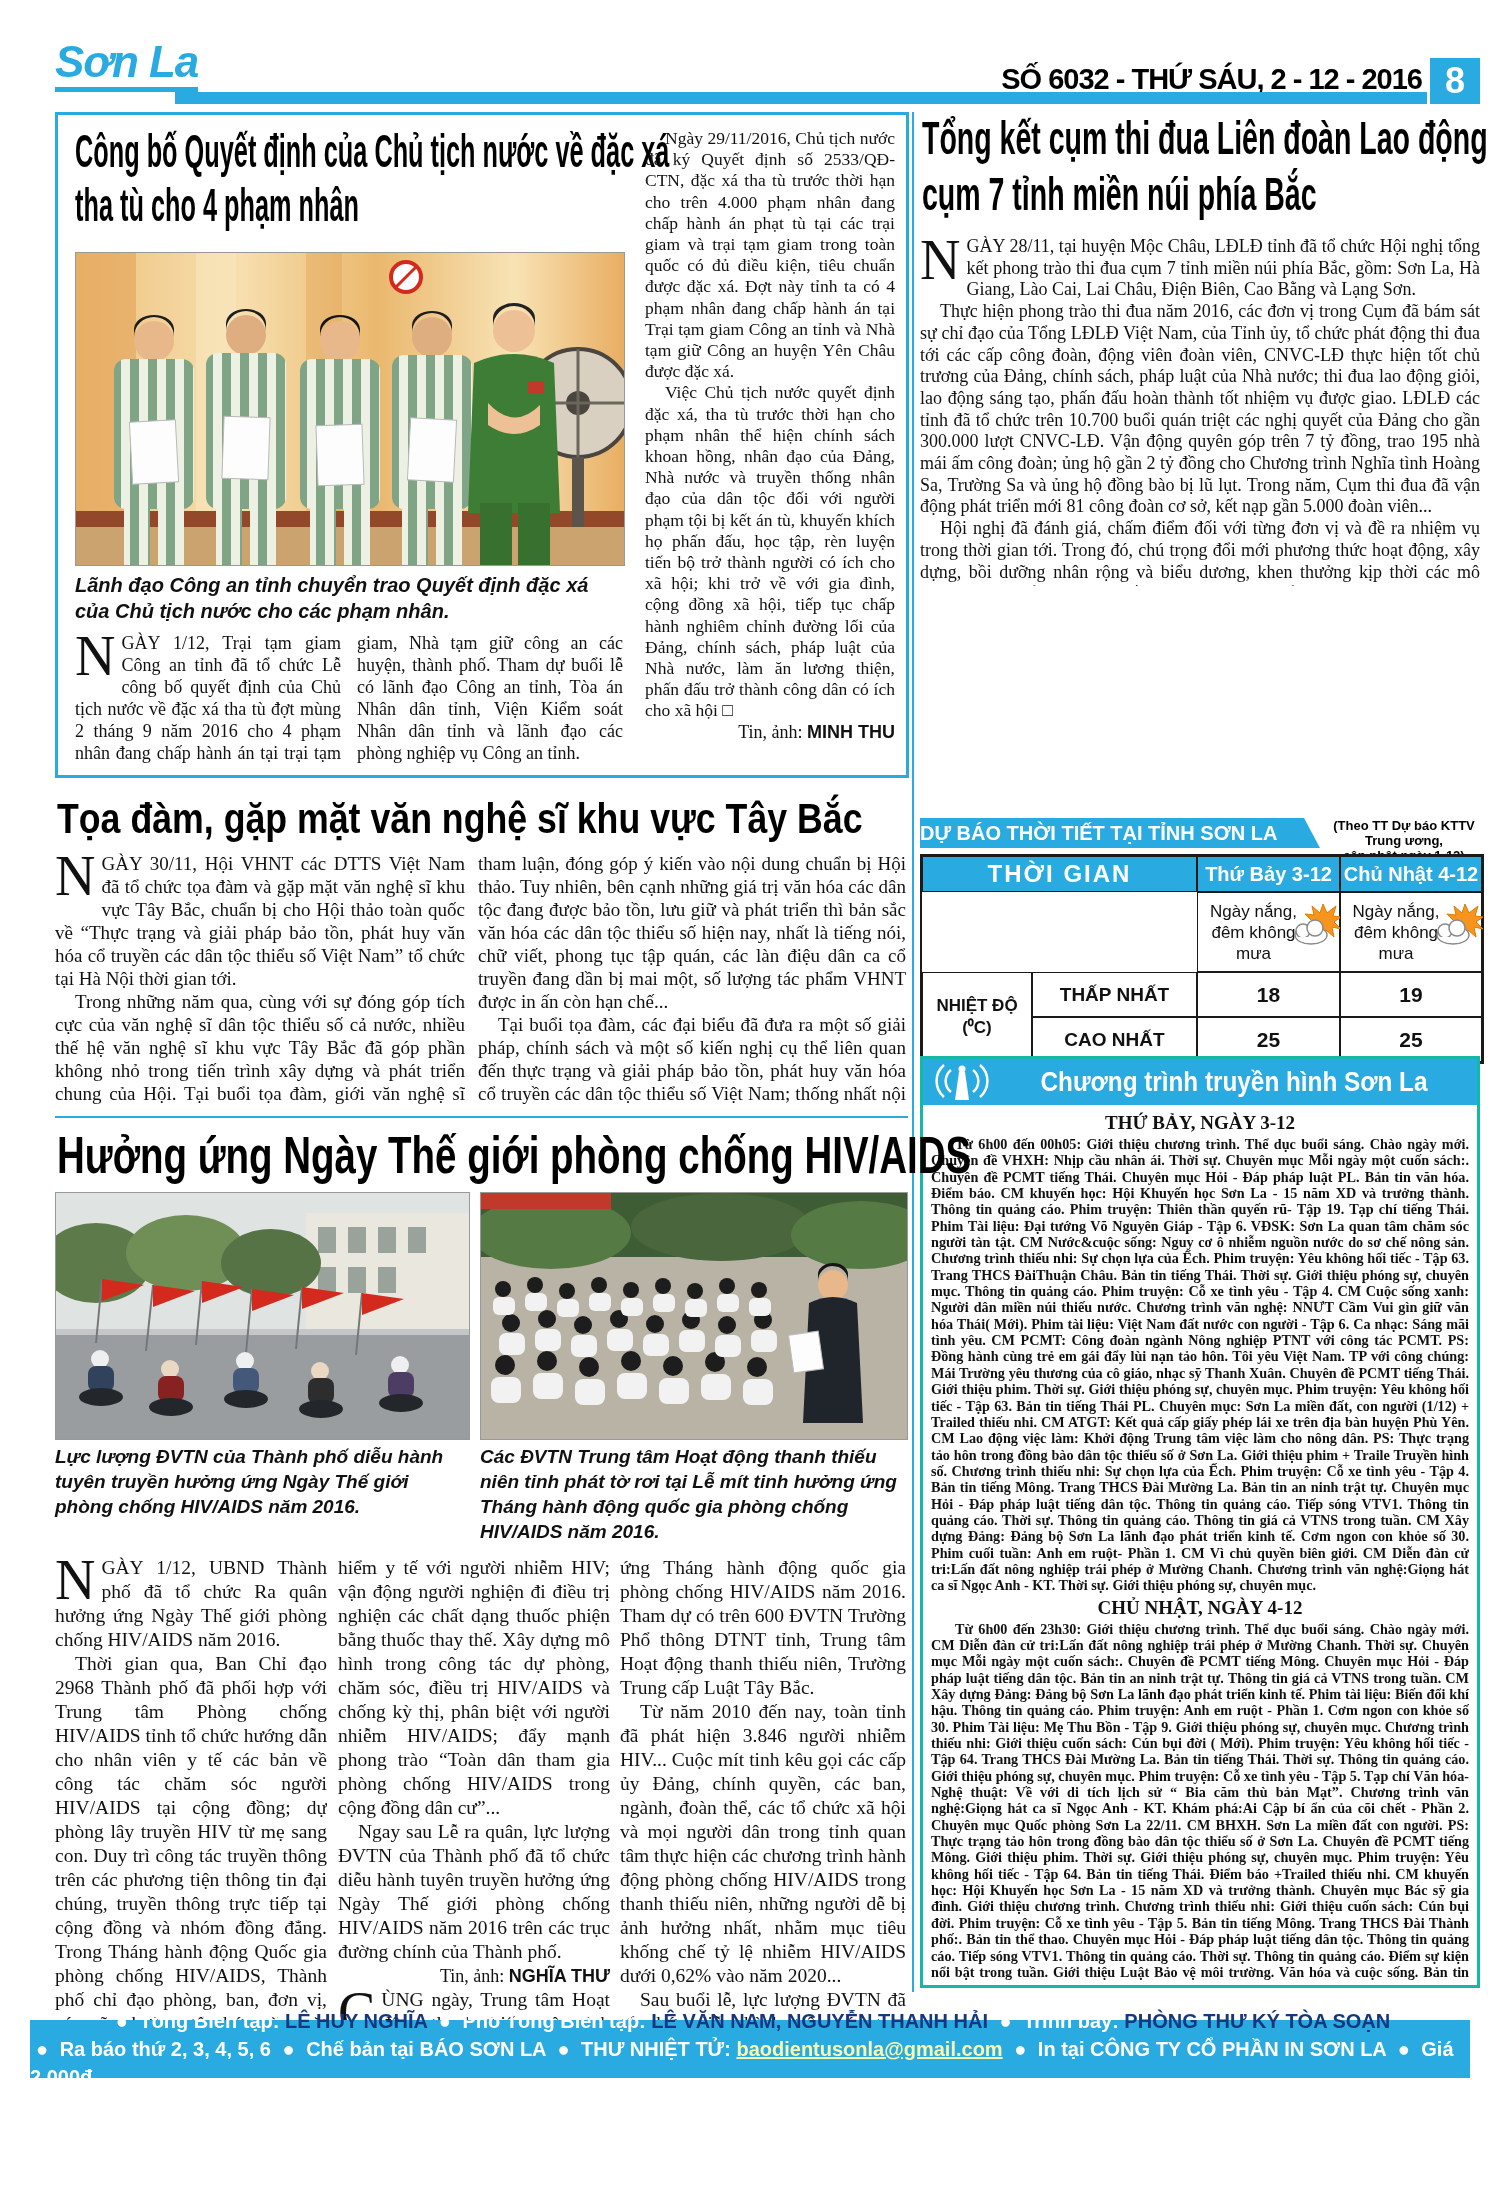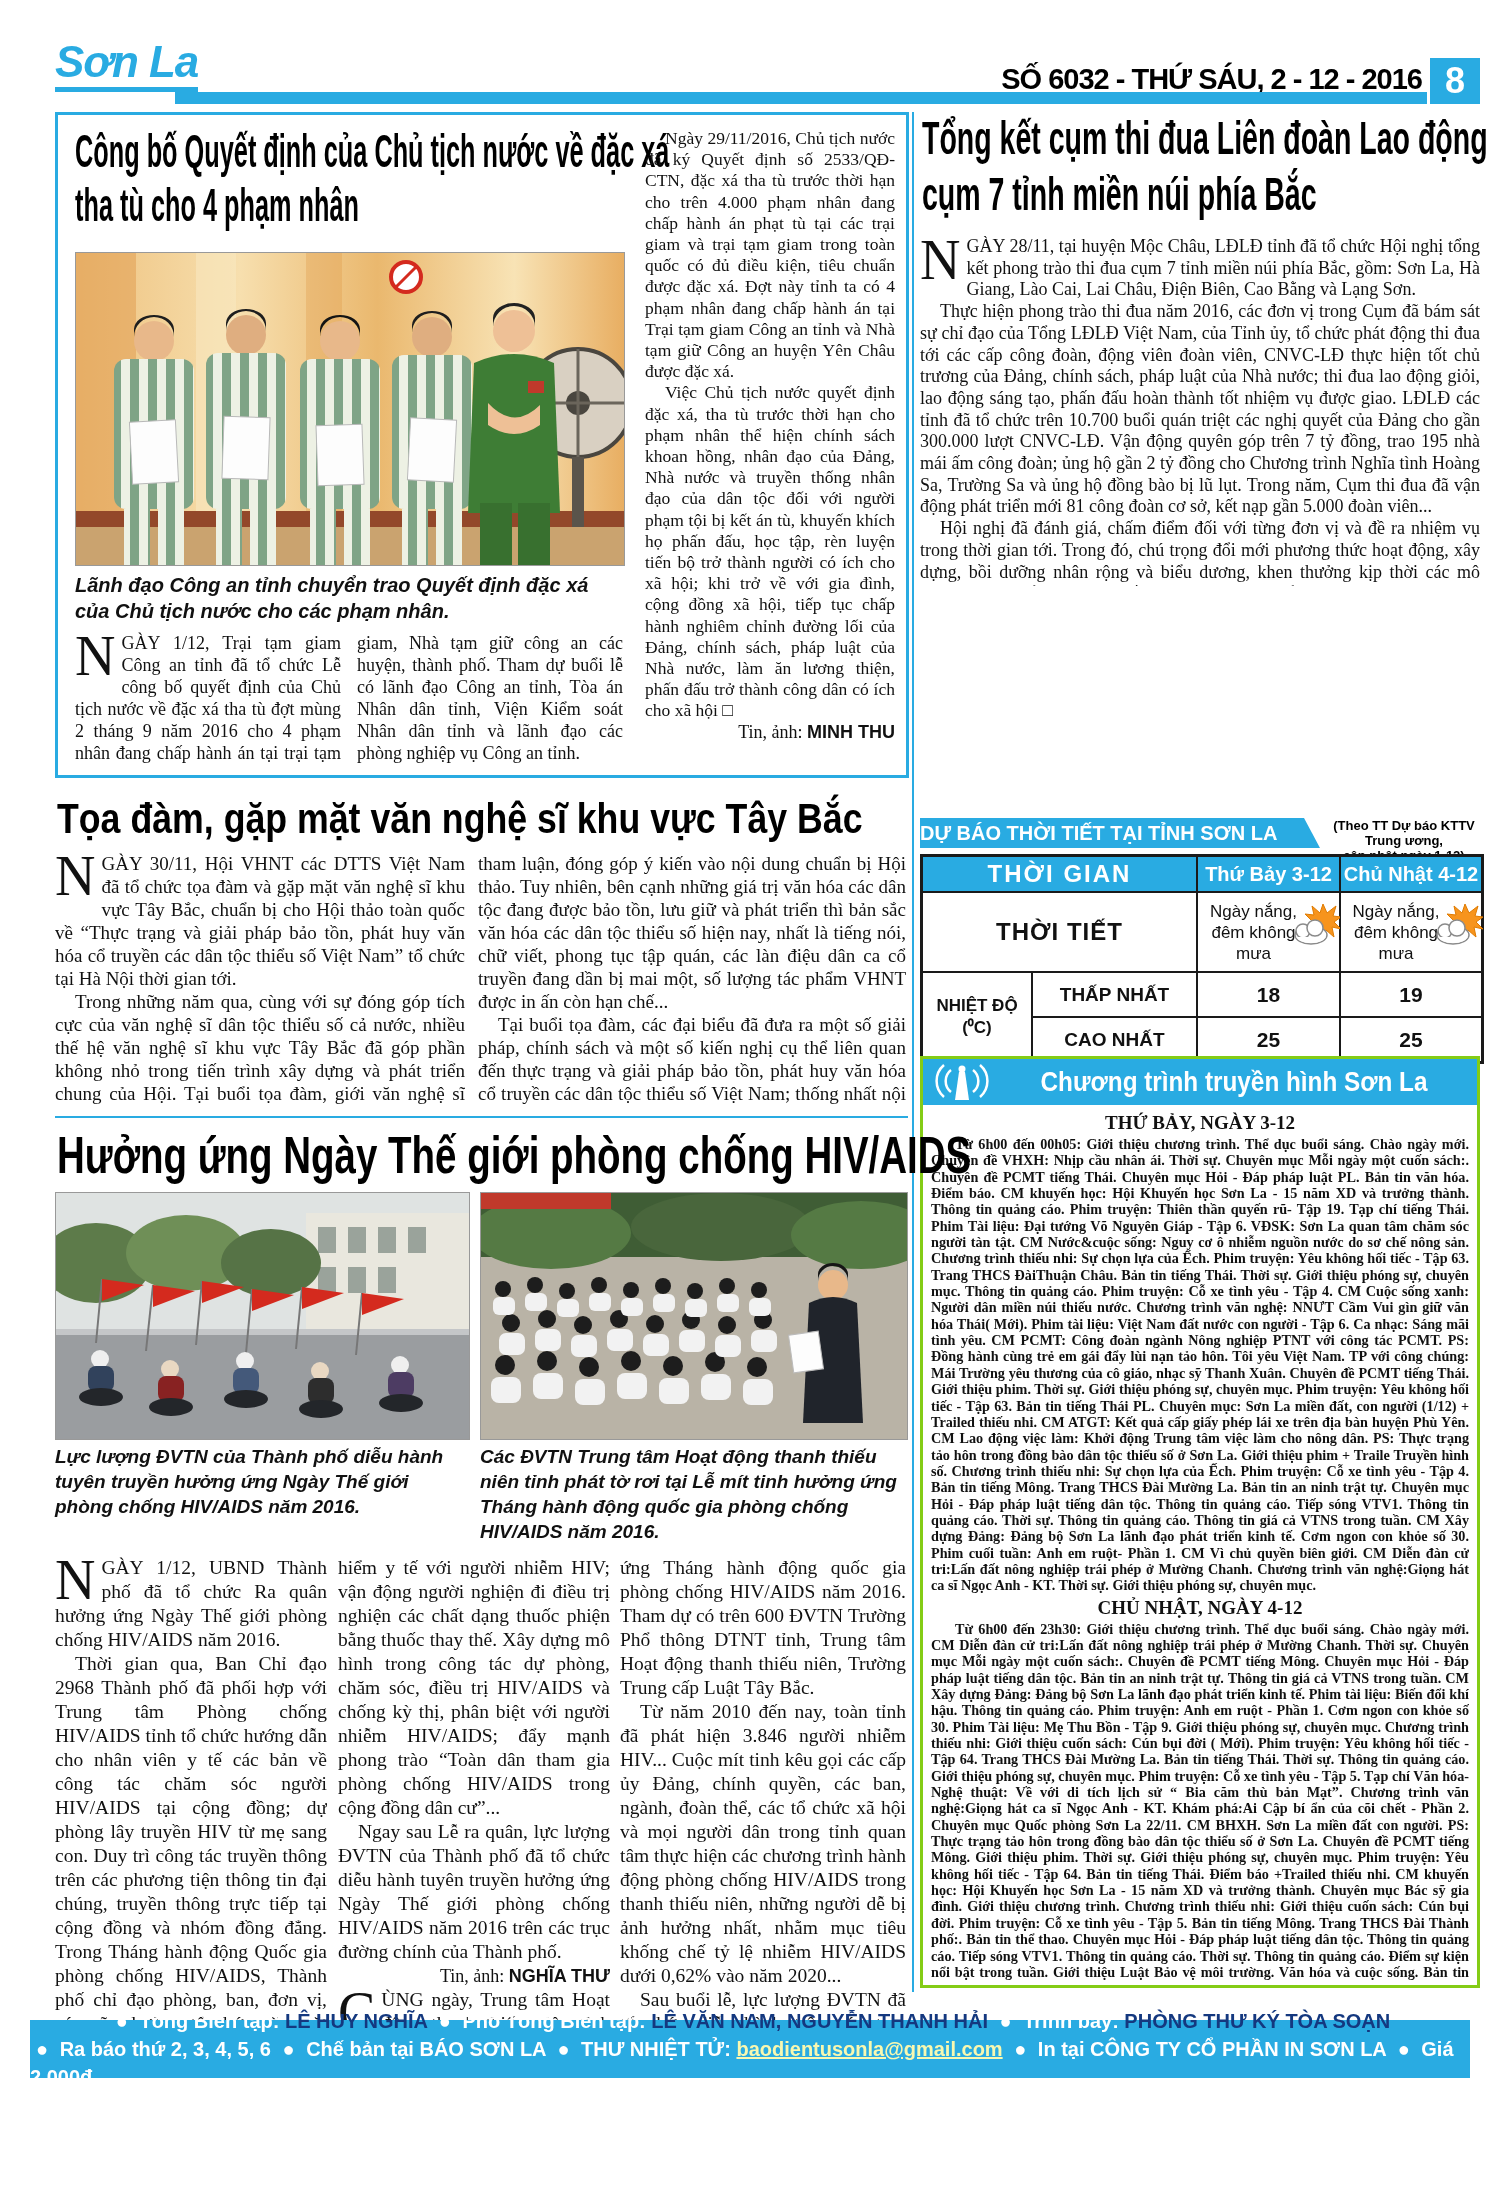--- a/index.html
+++ b/index.html
@@ -59,21 +59,21 @@
   .c-sun{grid-column:4;grid-row:1;font-size:20px;}
   .c-tt{grid-column:1/3;grid-row:2;font-weight:700;font-size:24px;letter-spacing:1px;}
   .c-w{font-size:17px;line-height:21px;font-weight:400;padding-right:30px;}
   .c-w1{grid-column:3;grid-row:2;}
   .c-w2{grid-column:4;grid-row:2;}
   .c-nd{grid-column:1;grid-row:3/5;font-weight:700;font-size:17px;line-height:22px;}
   .c-lbl{font-weight:700;font-size:19px;}
   .c-val{font-weight:700;font-size:21px;}
   .wicon{position:absolute;right:-2px;top:10px;}
   
-  .tvbox{left:920px;top:1056px;width:560px;height:932px;border:3px solid #84cc16;box-sizing:border-box;}
+  .tvbox{left:920px;top:1056px;width:560px;height:932px;border:3px solid #14b8a6;box-sizing:border-box;}
   .tvhead{position:absolute;left:0;top:0;width:100%;height:46px;background:#29abe2;display:flex;align-items:center;}
   .tvhead .ticon{margin-left:10px;}
   .tvtitle{flex:1;text-align:center;color:#fff;font:700 27px "Liberation Sans",sans-serif;
            transform:scaleX(0.9);transform-origin:center;}
   .tvcontent{position:absolute;left:8px;top:50px;width:538px;height:872px;overflow:hidden;}
   .tvday{text-align:center;font:700 19px/24px "Liberation Serif",serif;margin:2px 0 1px 0;}
   .tvtext{font:700 14.2px/16.35px "Liberation Serif",serif;text-align:justify;text-indent:24px;margin:0;}
   
   .hivphotoL{left:55px;top:1192px;width:413px;height:246px;border:1px solid #999;}
   .hivphotoR{left:480px;top:1192px;width:426px;height:246px;border:1px solid #999;}
@@ -225,21 +225,20 @@
   <div class="abs wbox">
     <div class="whead">DỰ BÁO THỜI TIẾT TẠI TỈNH SƠN LA</div>
     <div class="wnote">
       <div>(Theo TT Dự báo KTTV Trung ương,</div>
       <div>cập nhật ngày 1-12)</div>
     </div>
     <div class="wtable">
       <div class="wc wblue c-time">THỜI GIAN</div>
       <div class="wc wblue c-sat">Thứ Bảy 3-12</div>
       <div class="wc wblue c-sun">Chủ Nhật 4-12</div>
-      <div class="wc c-tt">THỜI TIẾT</div>
       <div class="wc c-w c-w1">
         <span>Ngày nắng, đêm không mưa</span>
         <span class="wicon">
           <svg width="50" height="46" viewBox="0 0 50 46">
             <path d="M32 1 L36 10 L45 3 L42 13 L50 14 L43 19 L50 26 L41 24 L43 34 L35 27 L32 37 L28 27 L21 33 L23 24 L14 25 L21 18 L14 11 L23 12 L21 3 L29 10 Z" fill="#f7941d" stroke="#e07b00"></path>
             <ellipse cx="20" cy="32" rx="16" ry="9" fill="#fff" stroke="#8a8a8a" stroke-width="1.5"></ellipse>
             <circle cx="12" cy="28" r="7" fill="#fff" stroke="#8a8a8a" stroke-width="1.5"></circle>
             <circle cx="24" cy="25" r="8" fill="#fff" stroke="#8a8a8a" stroke-width="1.5"></circle>
             <path d="M5 34 a16 9 0 0 0 30 0 z" fill="#fff"></path>
           </svg>

